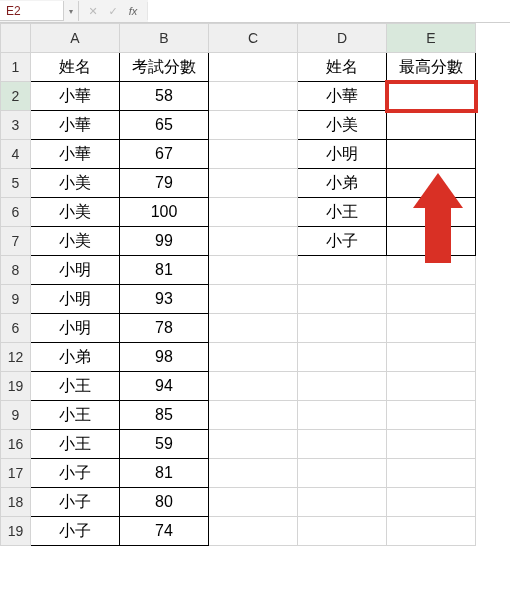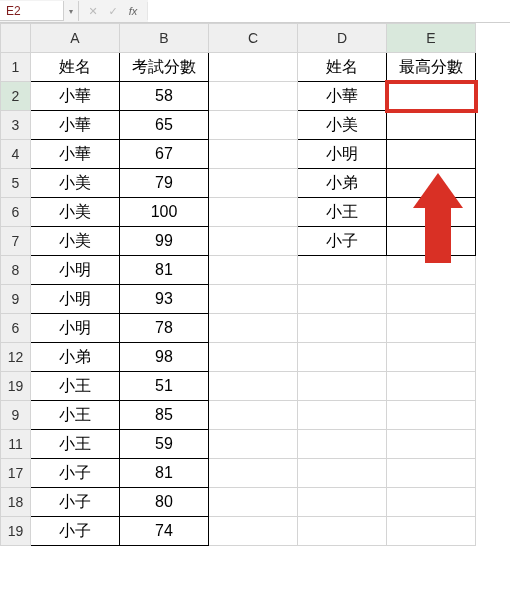--- a/index.html
+++ b/index.html
@@ -280,37 +280,37 @@
       <td class="bordered">98</td>
       <td></td>
       <td></td>
       <td></td>
     </tr>
 
 
     <tr>
       <th class="rowh">19</th>
       <td class="bordered">小王</td>
-      <td class="bordered">51</td>
+      <td class="bordered">94</td>
       <td></td>
       <td></td>
       <td></td>
     </tr>
 
     <tr>
       <th class="rowh">9</th>
       <td class="bordered">小王</td>
       <td class="bordered">85</td>
       <td></td>
       <td></td>
       <td></td>
     </tr>
 
     <tr>
-      <th class="rowh">11</th>
+      <th class="rowh">16</th>
       <td class="bordered">小王</td>
       <td class="bordered">59</td>
       <td></td>
       <td></td>
       <td></td>
     </tr>
 
     <tr>
       <th class="rowh">17</th>
       <td class="bordered">小子</td>

